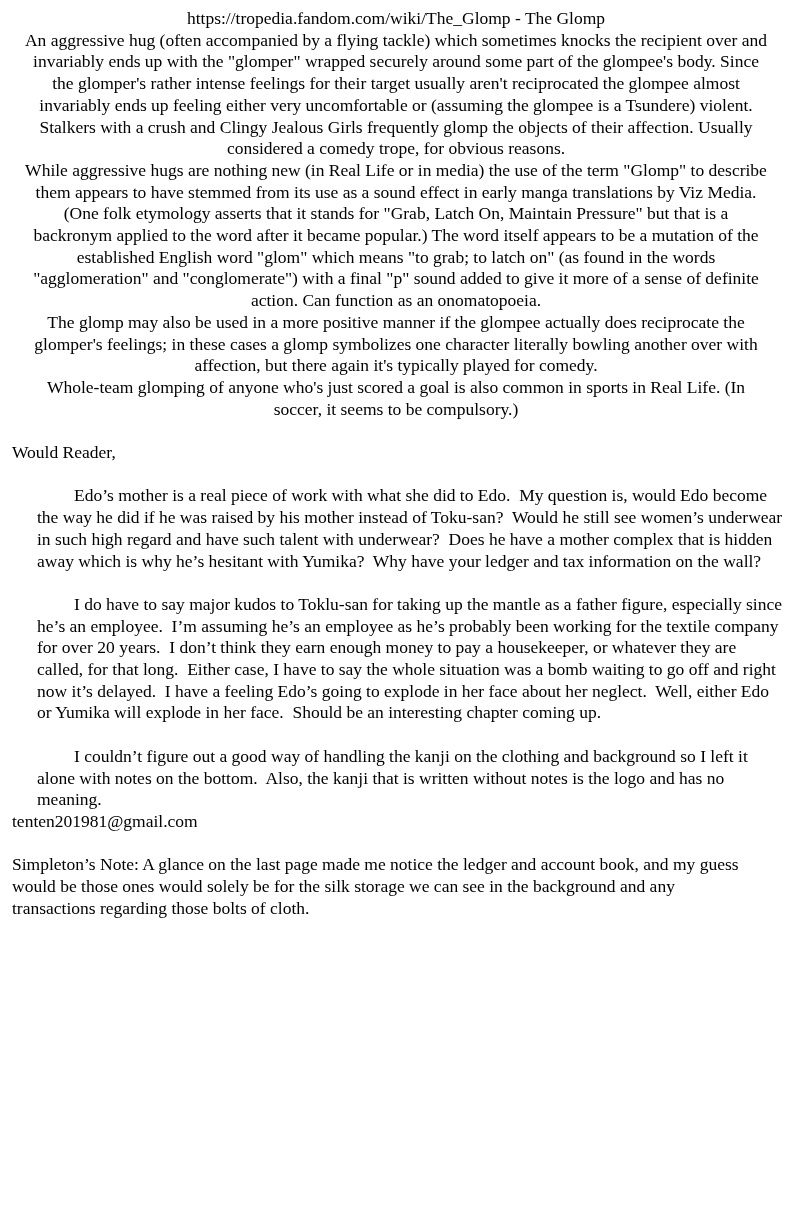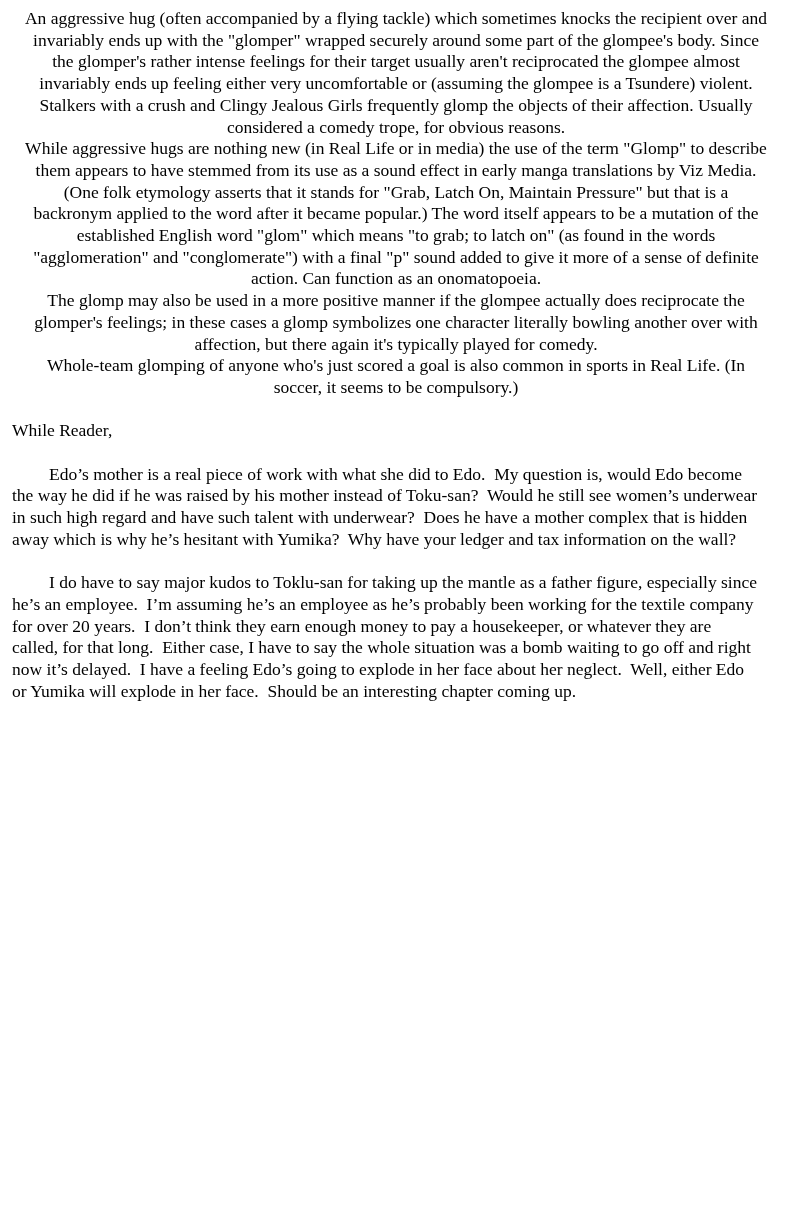--- a/index.html
+++ b/index.html
@@ -10,61 +10,69 @@
     color: #000000;
     font-family: "Liberation Serif", "DejaVu Serif", serif;
     font-size: 17.5px;
     line-height: 21.7px;
     overflow: hidden;
   }
   .page { padding: 8px 12px 0 12px; }
   .pre { white-space: pre; }
   .center { text-align: center; }
   .mt { margin-top: 21.7px; }
-  .indent { text-indent: 37px; }
+  .indent { text-indent: 37px; margin-left: 25px; }
   div { margin: 0; }
 </style>
 </head>
 <body>
 
 <div class="page">
 
+  <div class="center pre">https://tropedia.fandom.com/wiki/The_Glomp - The Glomp</div>
 
   <div class="center pre">An aggressive hug (often accompanied by a flying tackle) which sometimes knocks the recipient over and
 invariably ends up with the "glomper" wrapped securely around some part of the glompee's body. Since
 the glomper's rather intense feelings for their target usually aren't reciprocated the glompee almost
 invariably ends up feeling either very uncomfortable or (assuming the glompee is a Tsundere) violent.
 Stalkers with a crush and Clingy Jealous Girls frequently glomp the objects of their affection. Usually
 considered a comedy trope, for obvious reasons.
 While aggressive hugs are nothing new (in Real Life or in media) the use of the term "Glomp" to describe
 them appears to have stemmed from its use as a sound effect in early manga translations by Viz Media.
 (One folk etymology asserts that it stands for "Grab, Latch On, Maintain Pressure" but that is a
 backronym applied to the word after it became popular.) The word itself appears to be a mutation of the
 established English word "glom" which means "to grab; to latch on" (as found in the words
 "agglomeration" and "conglomerate") with a final "p" sound added to give it more of a sense of definite
 action. Can function as an onomatopoeia.
 The glomp may also be used in a more positive manner if the glompee actually does reciprocate the
 glomper's feelings; in these cases a glomp symbolizes one character literally bowling another over with
 affection, but there again it's typically played for comedy.
 Whole-team glomping of anyone who's just scored a goal is also common in sports in Real Life. (In
 soccer, it seems to be compulsory.)</div>
 
-  <div class="pre mt">While Reader,</div>
+  <div class="pre mt">Would Reader,</div>
 
   <div class="pre mt indent">Edo’s mother is a real piece of work with what she did to Edo.  My question is, would Edo become
 the way he did if he was raised by his mother instead of Toku-san?  Would he still see women’s underwear
 in such high regard and have such talent with underwear?  Does he have a mother complex that is hidden
 away which is why he’s hesitant with Yumika?  Why have your ledger and tax information on the wall?</div>
 
   <div class="pre mt indent">I do have to say major kudos to Toklu-san for taking up the mantle as a father figure, especially since
 he’s an employee.  I’m assuming he’s an employee as he’s probably been working for the textile company
 for over 20 years.  I don’t think they earn enough money to pay a housekeeper, or whatever they are
 called, for that long.  Either case, I have to say the whole situation was a bomb waiting to go off and right
 now it’s delayed.  I have a feeling Edo’s going to explode in her face about her neglect.  Well, either Edo
 or Yumika will explode in her face.  Should be an interesting chapter coming up.</div>
 
+  <div class="pre mt indent">I couldn’t figure out a good way of handling the kanji on the clothing and background so I left it
+alone with notes on the bottom.  Also, the kanji that is written without notes is the logo and has no
+meaning.</div>
 
 
 
 
+  <div class="pre">tenten201981@gmail.com</div>
 
+  <div class="pre mt">Simpleton’s Note: A glance on the last page made me notice the ledger and account book, and my guess
+would be those ones would solely be for the silk storage we can see in the background and any
+transactions regarding those bolts of cloth.</div>
 
 </div>
 
 </body></html>

